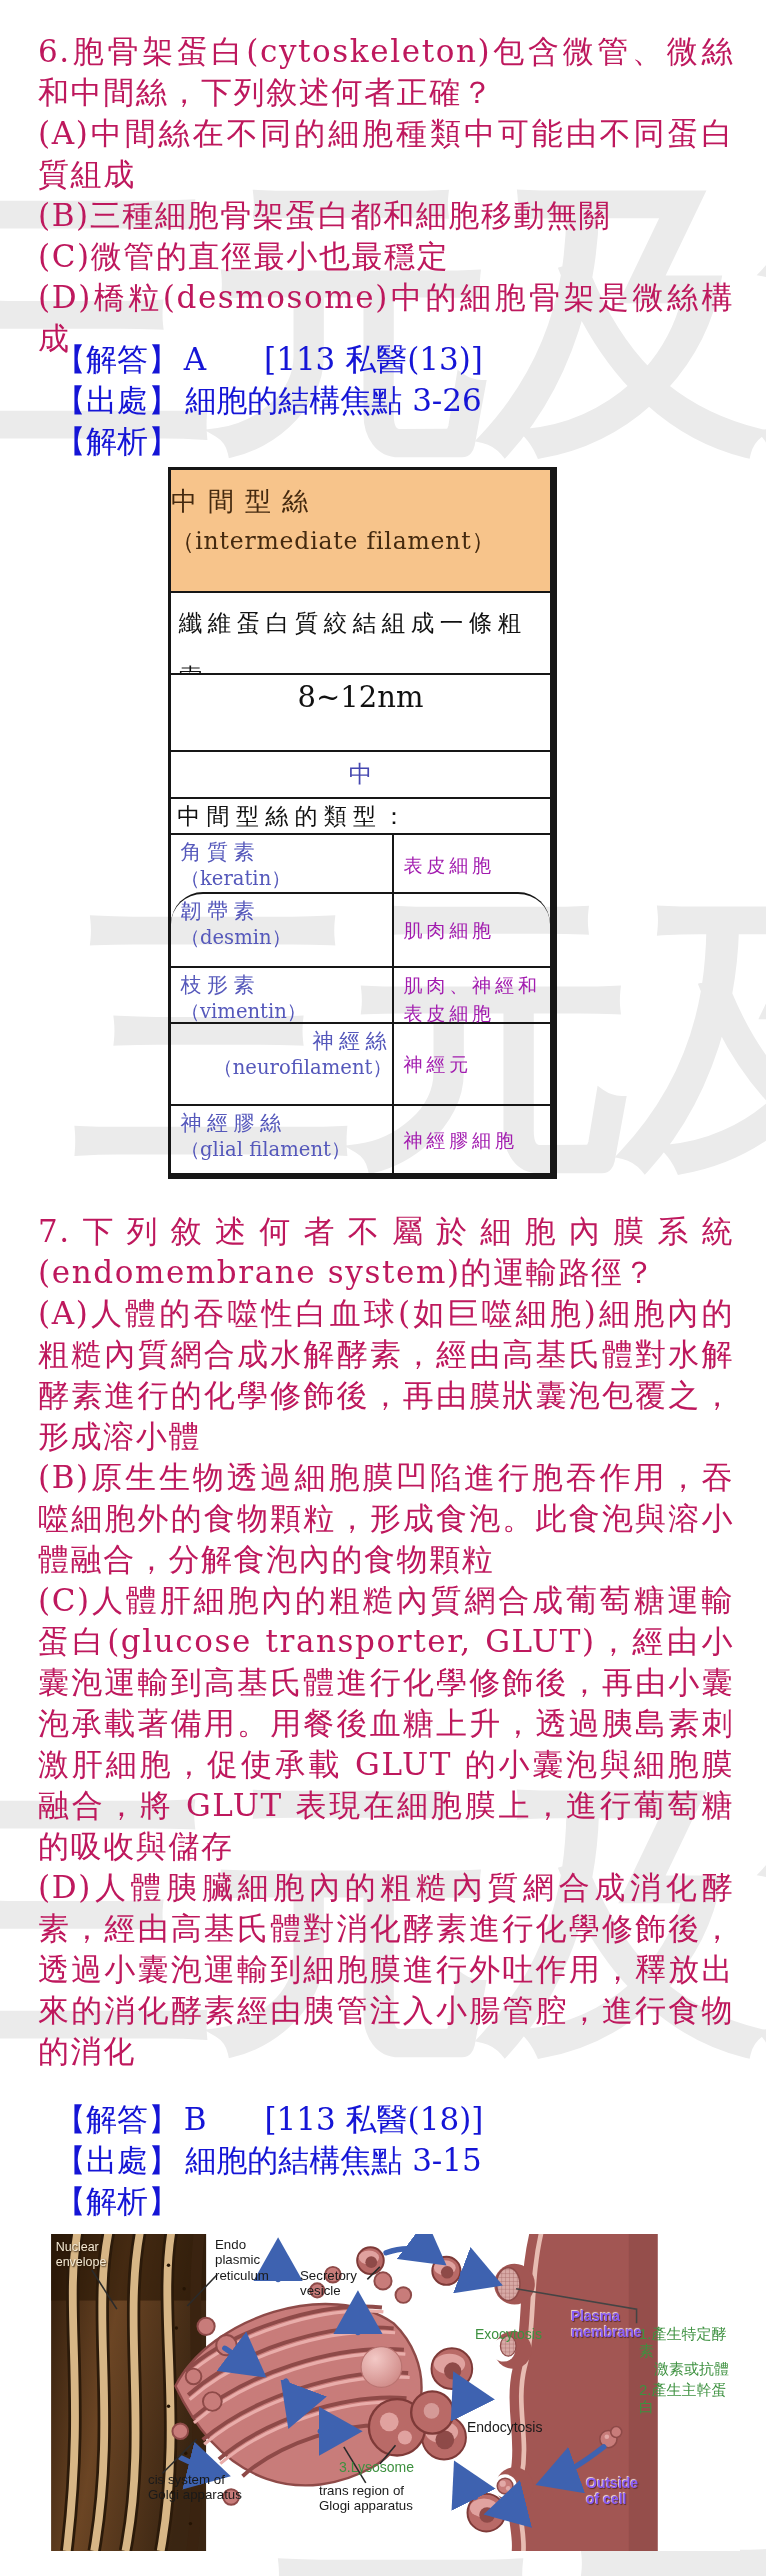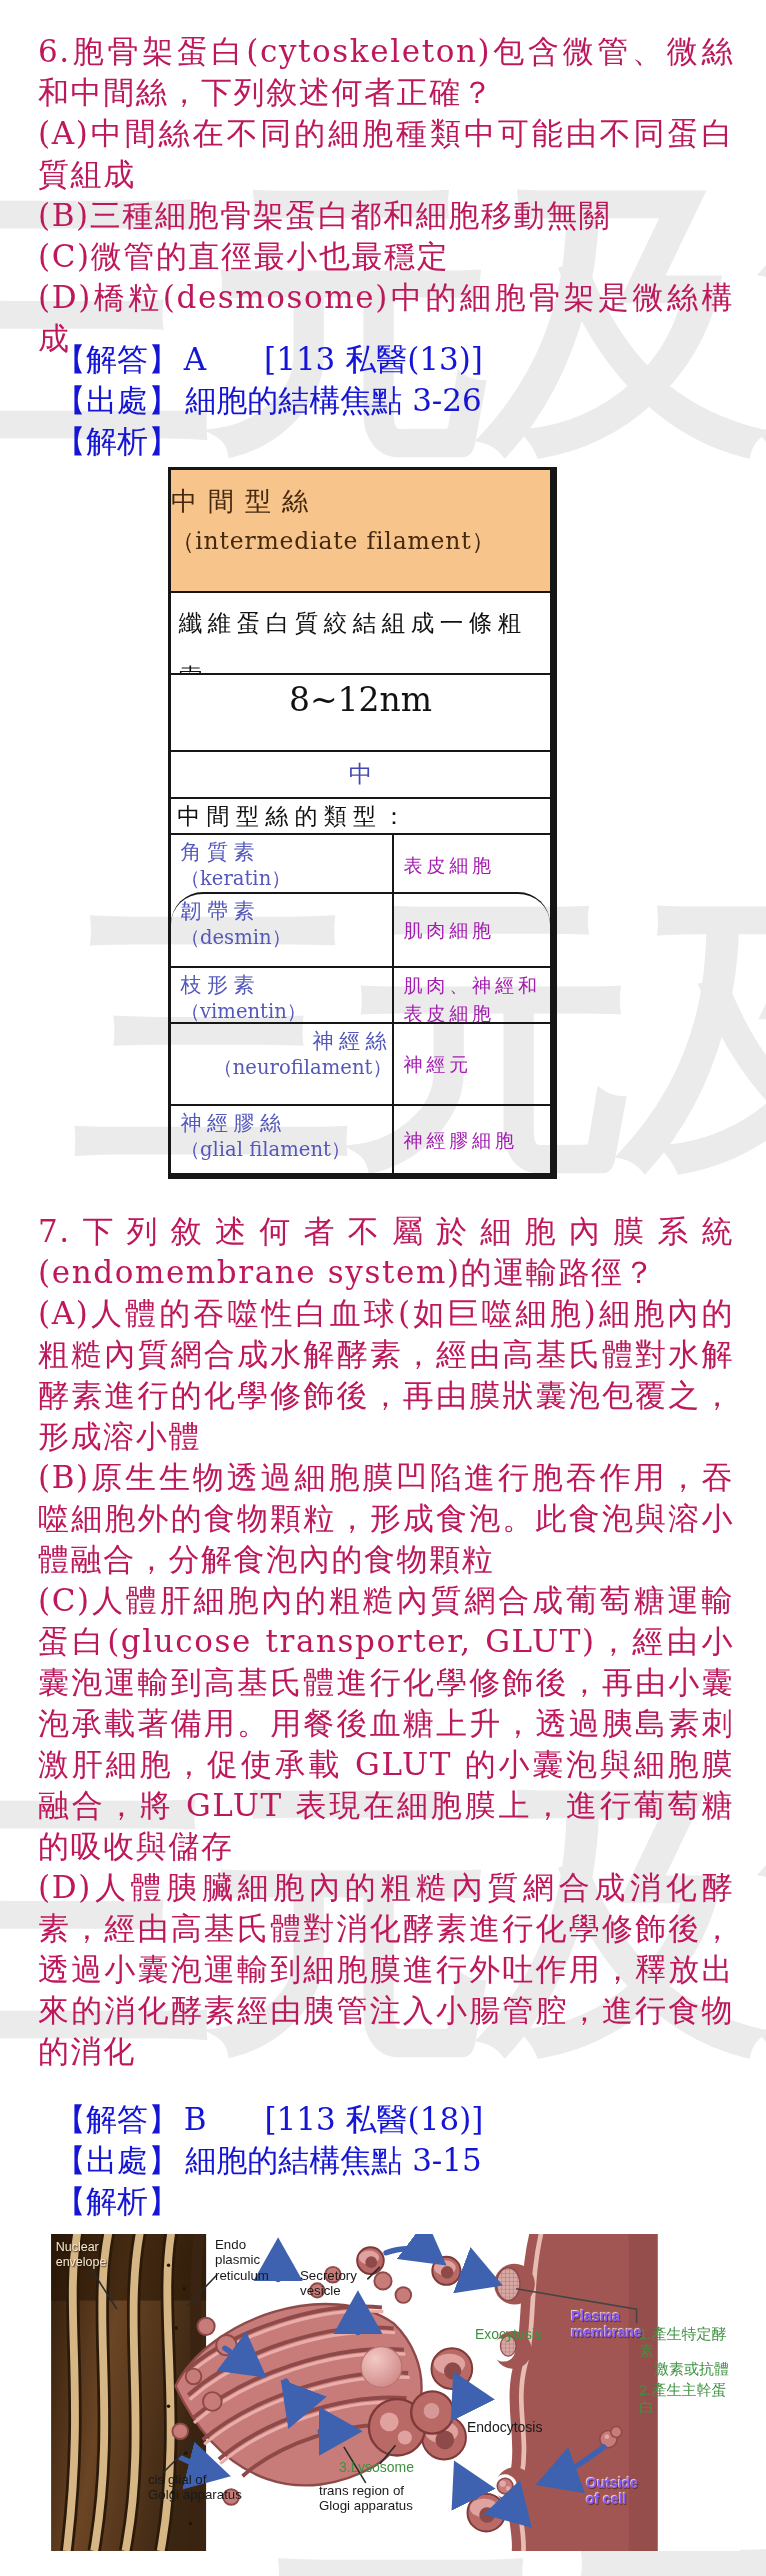--- a/index.html
+++ b/index.html
@@ -45,21 +45,21 @@
   }
   .t-row{border-top:2.3px solid #161616;box-sizing:border-box;overflow:hidden;}
   .t-row:first-child{border-top:none;}
   .t-header{
     height:121px;background:#f7c48b;
     text-align:left;color:#44290f;padding-top:11px;
   }
   .t-header .zh{font-size:26px;letter-spacing:11px;line-height:41px;}
   .t-header .en{font-size:23.5px;letter-spacing:0.8px;line-height:39px;}
   .t-fiber{height:82px;font-size:23.5px;letter-spacing:5.5px;line-height:54px;padding:3.1px 7.8px;}
-  .t-size{height:77px;text-align:center;font-size:33px;padding-top:4.7px;}
+  .t-size{height:77px;text-align:center;font-size:29px;padding-top:4.7px;}
   .t-mid{height:47px;text-align:center;font-size:23.5px;color:#4547b0;line-height:44px;}
   .t-typehead{height:36px;font-size:23px;letter-spacing:6.3px;line-height:34px;padding-left:6.3px;}
   .trow{display:grid;grid-template-columns:223px 1fr;border-top:2.3px solid #161616;box-sizing:border-box;}
   .trow .tname{border-right:2.3px solid #161616;padding:3.9px 0 3.9px 9.4px;color:#5558bb;}
   .trow .tname .nm{font-size:21px;letter-spacing:5.5px;line-height:27px;display:block;}
   .trow .tname .en{font-size:19.6px;letter-spacing:0;line-height:26px;display:block;}
   .trow .tcell{display:flex;align-items:center;padding:3.1px 6.3px 3.1px 9.4px;color:#a21caf;font-size:19px;letter-spacing:3.9px;line-height:28px;}
   .h-k{height:59px;}.h-d{height:74px;border-radius:32px;}.h-v{height:56px;}.h-n{height:82px;text-align:right;}.h-g{height:69px;}
   
   .diagram{
@@ -342,20 +342,20 @@
   <div class="dl" style="left:249px;top:34px;font-size:13.3px;">Secretory
 vesicle</div>
   <div class="dl green" style="left:424px;top:92px;font-size:14px;">Exocytosis</div>
   <div class="dl emboss" style="left:520px;top:74px;font-size:14px;">Plasma
 membrane</div>
   <div class="dl green" style="left:588px;top:91px;font-size:15px;">1.產生特定酵素
 　激素或抗體</div>
   <div class="dl green" style="left:588px;top:147px;font-size:15px;">2.產生主幹蛋白</div>
   <div class="dl" style="left:416px;top:185px;font-size:14px;">Endocytosis</div>
   <div class="dl green" style="left:288px;top:225px;font-size:14px;">3.Lysosome</div>
-  <div class="dl" style="left:97px;top:238px;font-size:13.3px;">cis glial of
+  <div class="dl" style="left:97px;top:238px;font-size:13.3px;">cis system of
 Golgi apparatus</div>
   <div class="dl" style="left:268px;top:249px;font-size:13.3px;">trans region of
 Glogi apparatus</div>
   <div class="dl emboss" style="left:535px;top:241px;font-size:14px;">Outside
 of cell</div>
 </div>
 
 
 </body></html>

